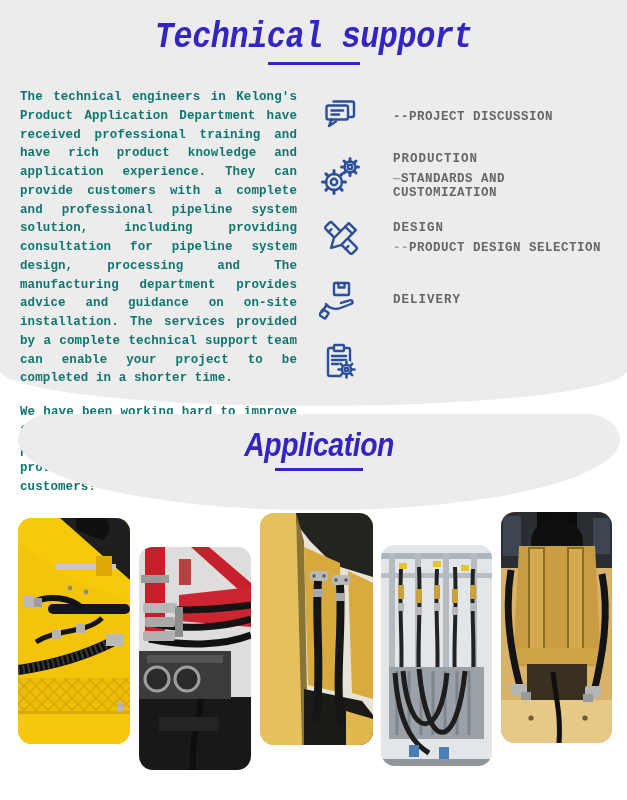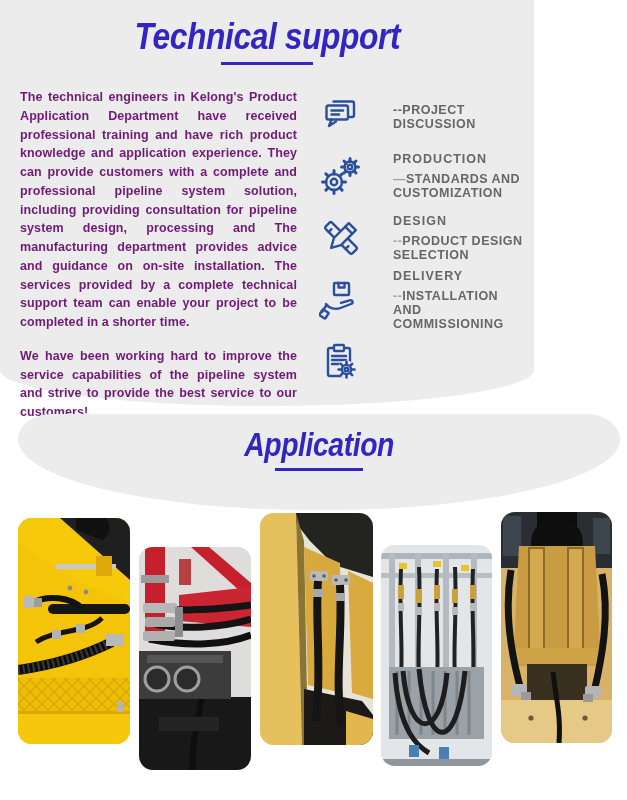--- a/index.html
+++ b/index.html
@@ -2,41 +2,42 @@
 <html><head>
 <meta charset="utf-8">
 <style>
   html,body{margin:0;padding:0;background:#ffffff;}
   .stage{
     position:relative;width:627px;height:800px;overflow:hidden;background:#ffffff;
     font-family:"Liberation Sans",sans-serif;
   }
   
   .panel-top{
-    position:absolute;top:0;left:0;width:534px;height:406px;background:#ececec;
+    position:absolute;top:0;left:0;width:627px;height:406px;background:#ececec;
     border-radius:0 0 50% 50% / 0 0 36px 36px;
+    font-family:Liberation Mono, monospace;
   }
   .sec-head{position:absolute;left:0;right:0;text-align:center;}
   .sec-head .t{
     display:inline-block;color:#3325c2;font-weight:bold;font-style:italic;
     transform:scaleX(.86);transform-origin:center;letter-spacing:-.5px;white-space:nowrap;
   }
   .sec-head .u{height:3px;background:#3325c2;margin:4px auto 0;}
   .head-tech{top:16px;}
   .head-tech .t{font-size:37px;}
   .head-tech .u{width:92px;}
   .head-app{top:12px;}
   .head-app .t{font-size:33px;}
   .head-app .u{width:88px;}
 
   .content{position:absolute;top:88px;left:20px;right:10px;display:flex;}
   .text-col{width:277px;flex:none;}
   .text-col p{
     margin:0 0 15px;font-size:12.5px;line-height:1.5;font-weight:bold;
-    color:#701a75;text-align:justify;letter-spacing:.1px;
+    color:#0f766e;text-align:justify;letter-spacing:.1px;
   }
   .services-col{flex:1;padding-left:20px;padding-top:2px;}
   .service{display:flex;align-items:center;height:48px;margin-bottom:14px;}
   .service .ico{flex:none;width:48px;height:48px;display:flex;align-items:center;justify-content:center;}
   .service .txt{margin-left:28px;}
   .svc-title{font-size:12.5px;font-weight:bold;color:#666666;letter-spacing:1px;}
   .svc-desc{font-size:12.5px;font-weight:bold;color:#666666;letter-spacing:.5px;margin-top:6px;}
   .svc-desc .prefix{color:#a2a2a2;}
   .service:first-child .svc-desc .prefix{color:#666666;}
 
@@ -136,21 +137,20 @@
             <svg viewBox="0 0 44 44" width="44" height="44" fill="none" stroke="#2b4f9c" stroke-width="2.4" stroke-linecap="round" stroke-linejoin="round">
               <rect x="15" y="5" width="15" height="12" rx="1"></rect>
               <path d="M19.5 5v4.5h6V5"></path>
               <path d="M7 26c3 4.5 9.5 6 14.5 4l10.5-4c2.8-1.1 1.6-4.6-1.4-3.7l-8.6 2.6"></path>
               <path d="M7.5 27l-4.5 7"></path>
               <rect x="1.5" y="32.5" width="7" height="7" rx="1" transform="rotate(33 5 36)"></rect>
             </svg>
           </span>
           <div class="txt">
             <div class="svc-title">DELIVERY</div>
-            <div class="svc-desc"><span class="prefix">--</span><span>INSTALLATION AND COMMISSIONING</span></div>
           </div>
         </div>
 
         <div class="service">
           <span class="ico">
             <svg viewBox="0 0 44 44" width="44" height="44" fill="none" stroke="#2b4f9c" stroke-width="2.4" stroke-linecap="round" stroke-linejoin="round">
               <rect x="9" y="8" width="22" height="28" rx="2"></rect>
               <rect x="15" y="5" width="10" height="6" rx="1" fill="#ececec"></rect>
               <path d="M13 16h14M13 20h14M13 24h8"></path>
               <circle cx="27.5" cy="29.5" r="9" fill="#ececec" stroke="none"></circle>

